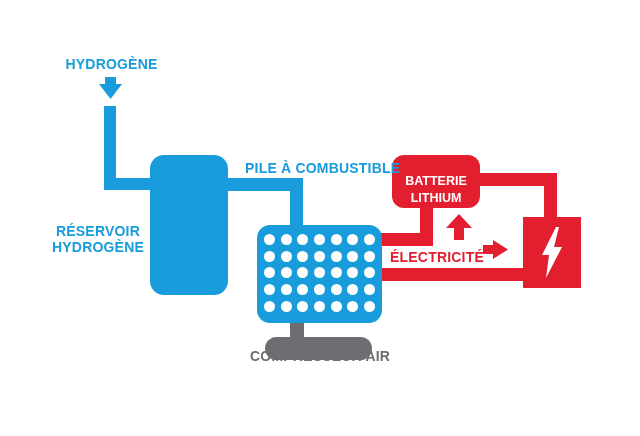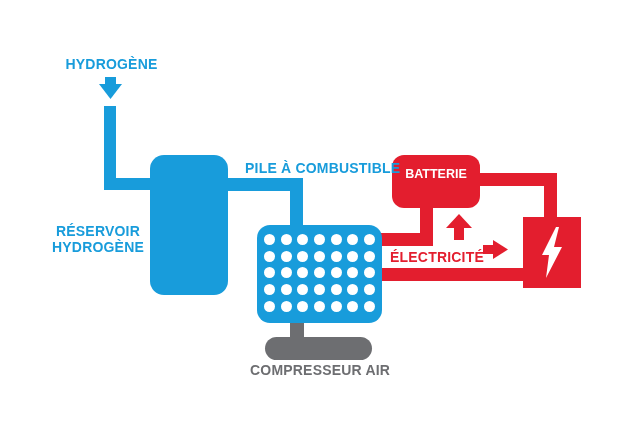--- a/index.html
+++ b/index.html
@@ -36,21 +36,21 @@
   }
   .dot { width: 11px; height: 11px; border-radius: 50%; background: var(--dot); }
 
   .compressor-stem { left: 290px; top: 322px; width: 14px; height: 17px; background: var(--gray); }
   .compressor-base { left: 265px; top: 337px; width: 107px; height: 23px; background: var(--gray); border-radius: 11.5px; }
 
   .battery {
     left: 392px; top: 155px; width: 88px; height: 53px;
     background: var(--red); border-radius: 12px;
     color: #ffffff; text-align: center;
-    font-size: 12.5px; line-height: 17.4px; padding-top: 11px;
+    font-size: 12.5px; line-height: 17.4px; padding-top: 18px;
     box-sizing: border-box; z-index: 2;
   }
   .load-box {
     left: 523px; top: 217px; width: 58px; height: 71px;
     background: var(--red);
     display: flex; align-items: center; justify-content: center;
   }
   svg { display: block; }
   .z2 { z-index: 2; }
 </style>
@@ -114,32 +114,33 @@
         <div class="dot"></div>
         <div class="dot"></div>
         <div class="dot"></div>
         <div class="dot"></div>
         <div class="dot"></div>
       </div>
   </div>
 
   <div class="abs compressor-stem"></div>
   <div class="abs box compressor-base"></div>
-  <div class="abs lbl lbl-gray center" style="left:250px; top:362px; width:140px;">COMPRESSEUR AIR</div>
+  <div class="abs lbl lbl-gray center" style="left:250px; top:348px; width:140px;">COMPRESSEUR AIR</div>
 
   <div class="abs pipe-red" style="left:378px; top:233px; width:55px; height:13px;"></div>
   <div class="abs pipe-red" style="left:420px; top:208px; width:13px; height:38px;"></div>
 
   <div class="abs pipe-red" style="left:378px; top:268px; width:145px; height:13px;"></div>
 
   <div class="abs pipe-red" style="left:480px; top:173px; width:77px; height:13px;"></div>
   <div class="abs pipe-red" style="left:544px; top:173px; width:13px; height:46px;"></div>
 
   <div class="abs battery">
     <div>BATTERIE</div>
+    <div>LITHIUM</div>
   </div>
 
   <svg class="abs z2" style="left:446px; top:214px; fill:var(--red);" width="26" height="26" viewBox="0 0 26 26">
     <polygon points="13,0 26,14 0,14"></polygon>
     <rect x="8" y="13" width="10" height="13"></rect>
   </svg>
   <svg class="abs z2" style="left:483px; top:240px; fill:var(--red);" width="25" height="19" viewBox="0 0 25 19">
     <rect x="0" y="5" width="11" height="9"></rect>
     <polygon points="10,0 25,9.5 10,19"></polygon>
   </svg>

